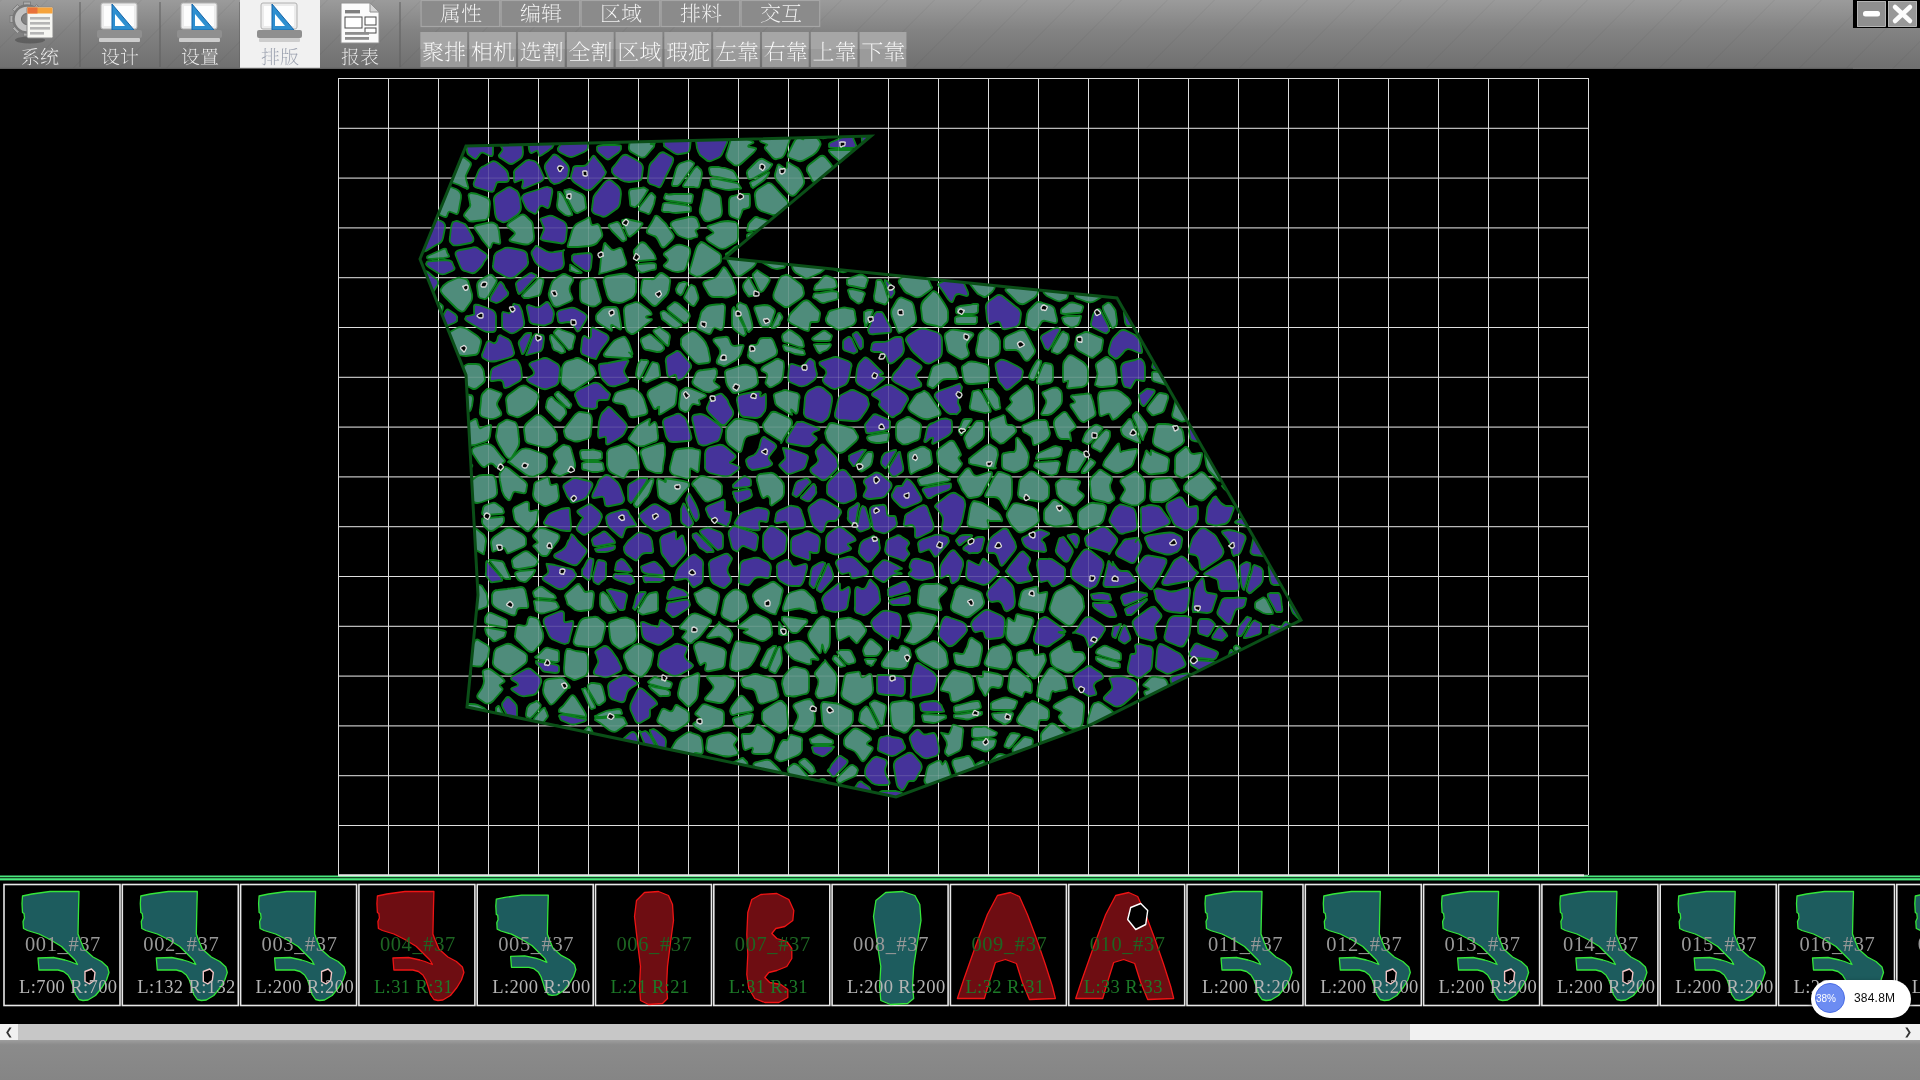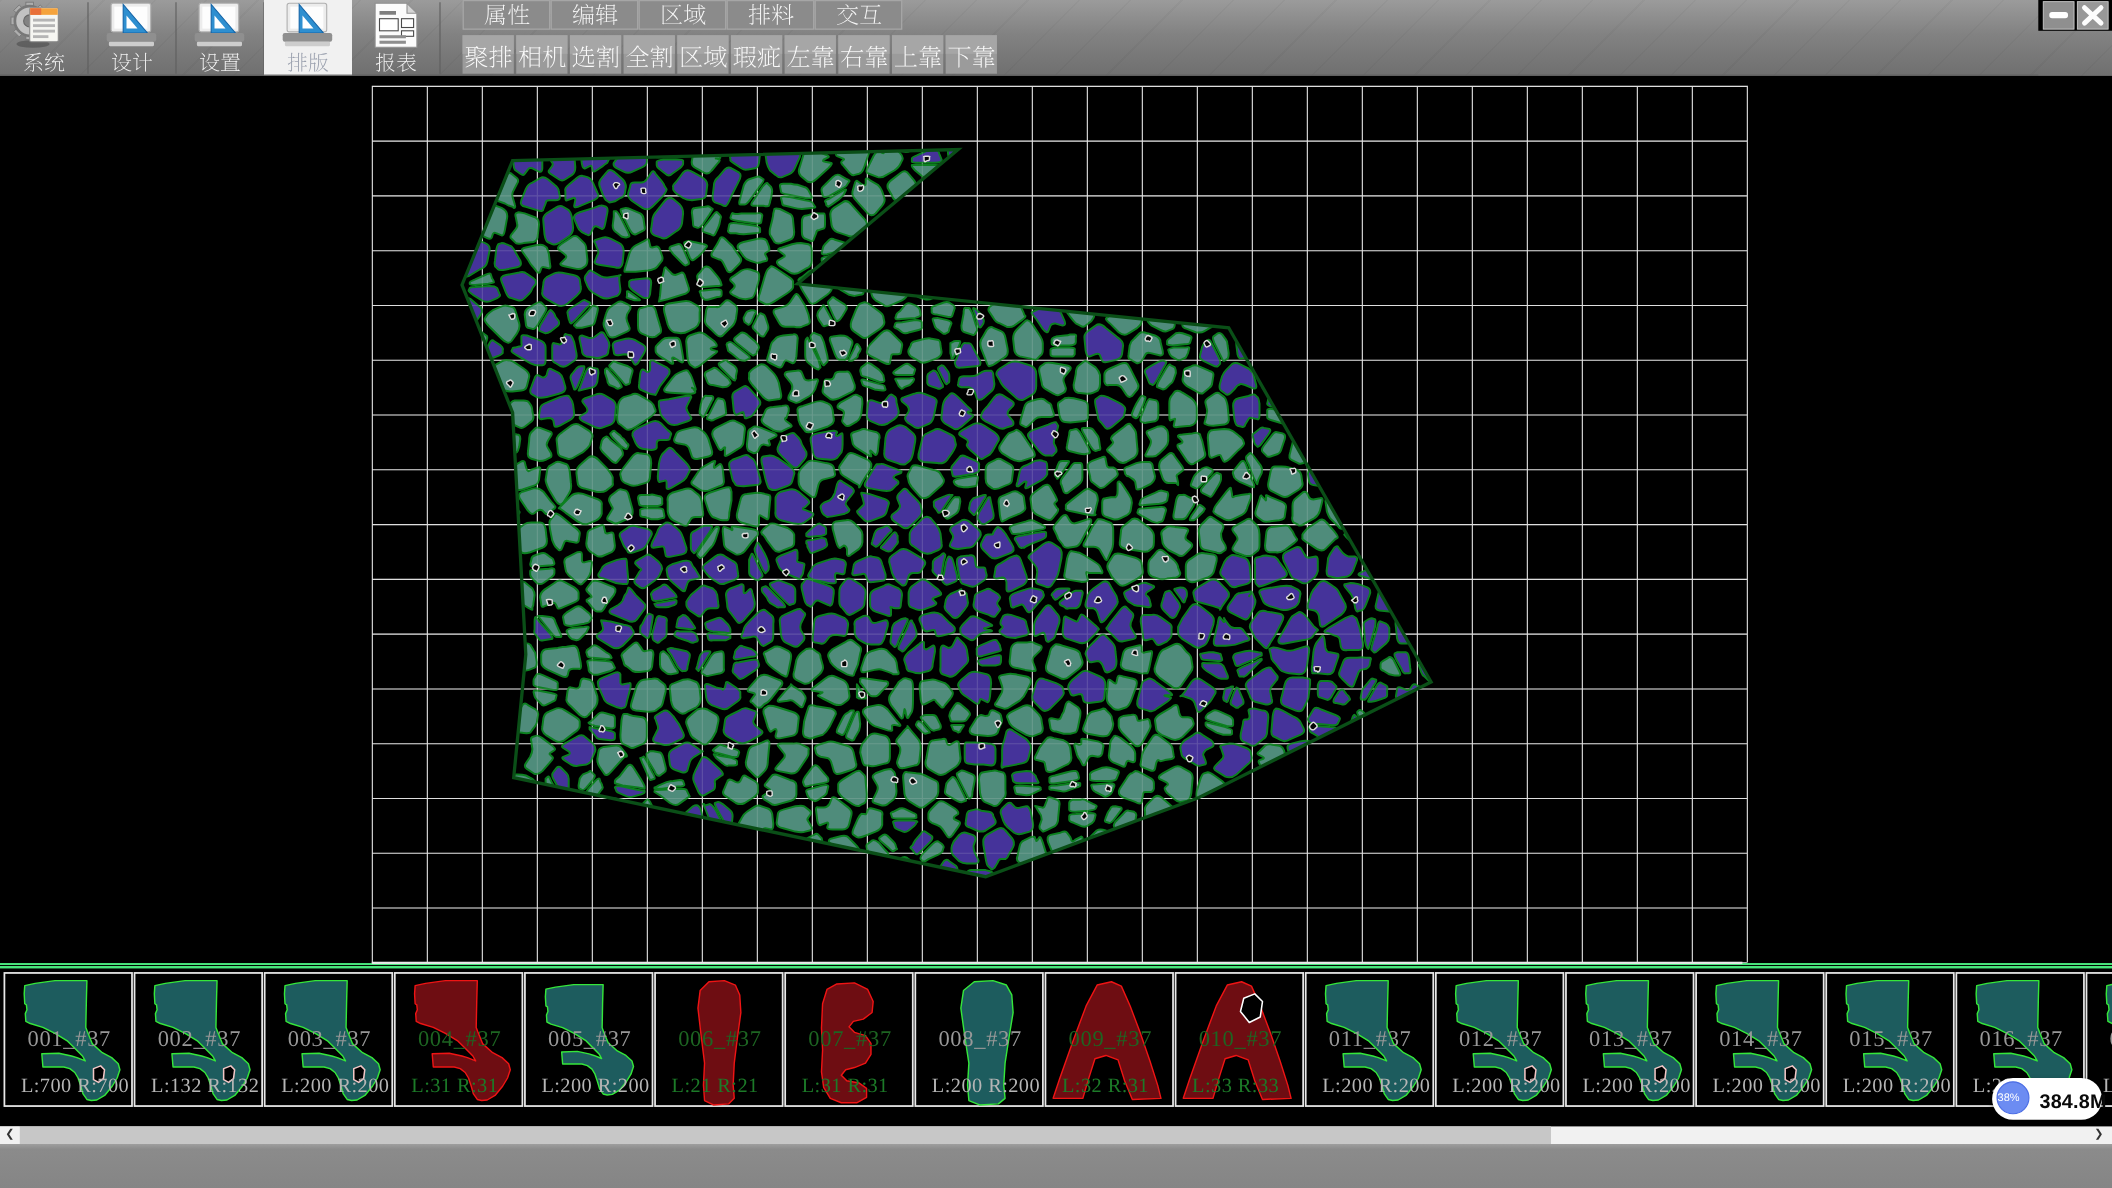--- a/index.html
+++ b/index.html
@@ -990,13 +990,13 @@
       <text x="1917.8" y="69.5" font-family="Liberation Serif" font-size="20.5" fill="#989898" letter-spacing="0.6">017_#37</text>
       <text x="1911.8" y="112.0" font-family="Liberation Serif" font-size="18.5" fill="#b5b5b5" letter-spacing="0.4">L:200 R:200</text>
     </svg>
     <div style="position:absolute;left:0;top:1024px;width:1920px;height:16px;background:#f1f1f1"></div>
     <div style="position:absolute;left:0;top:1024px;width:18px;height:16px;background:#f1f1f1;color:#333;font-size:10px;line-height:16px;text-align:center">❮</div>
     <div style="position:absolute;left:18px;top:1024px;width:1392px;height:16px;background:#c7c7c7"></div>
     <div style="position:absolute;left:1898px;top:1024px;width:20px;height:16px;color:#333;font-size:10px;line-height:16px;text-align:center">❯</div>
     <div style="position:absolute;left:0;top:1040px;width:1920px;height:40px;background:linear-gradient(#9e9e9e,#8b8b8b 12%,#858585)"></div>
     <div style="position:absolute;left:1811px;top:980px;width:100px;height:38px;background:#fff;border-radius:19px;box-shadow:0 2px 5px rgba(0,0,0,.45)"></div>
     <div style="position:absolute;left:1815px;top:983px;width:30px;height:30px;background:#6c8cf2;border:1px solid #4a6ce4;border-radius:50%;color:#fff;font-size:10px;line-height:30px;text-align:left">38%</div>
-    <div style="position:absolute;left:1854px;top:991px;color:#0a0a0a;font-size:18px;font-weight:bold;letter-spacing:0.2px">384.8M</div>
+    <div style="position:absolute;left:1854px;top:991px;color:#0a0a0a;font-size:12px;font-weight:normal;letter-spacing:0.2px">384.8M</div>
   </div>
 </body></html>

